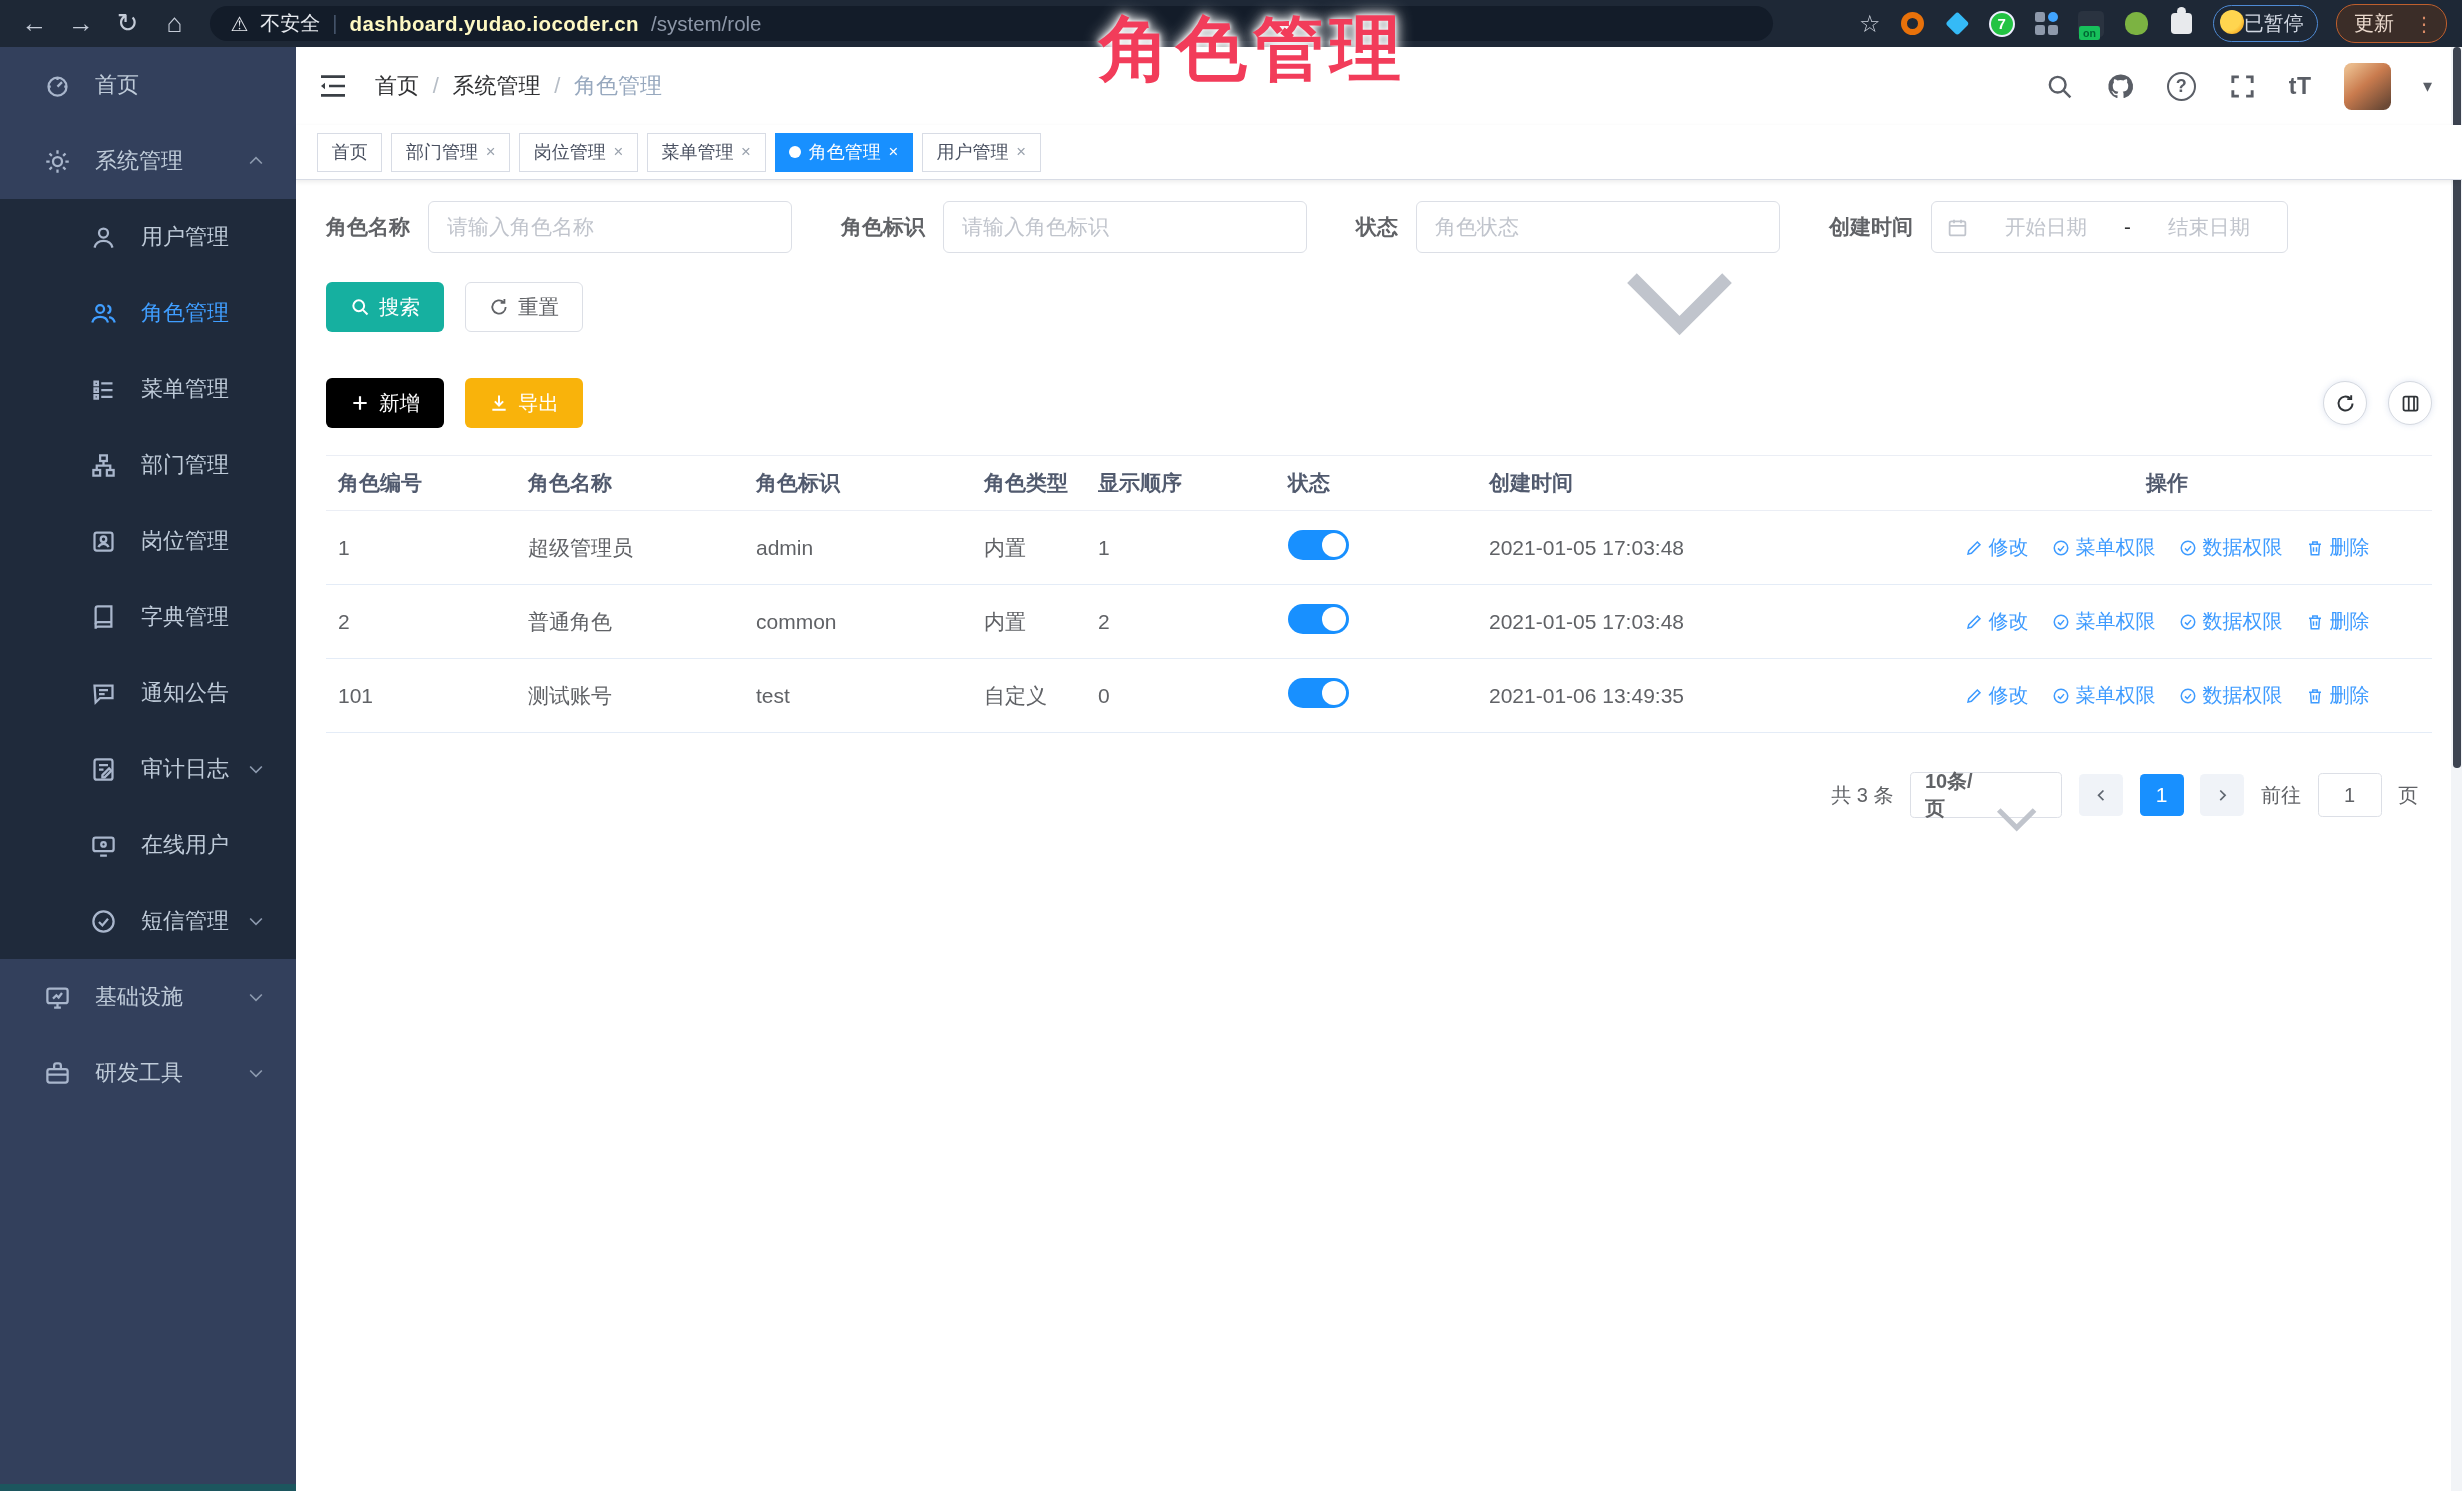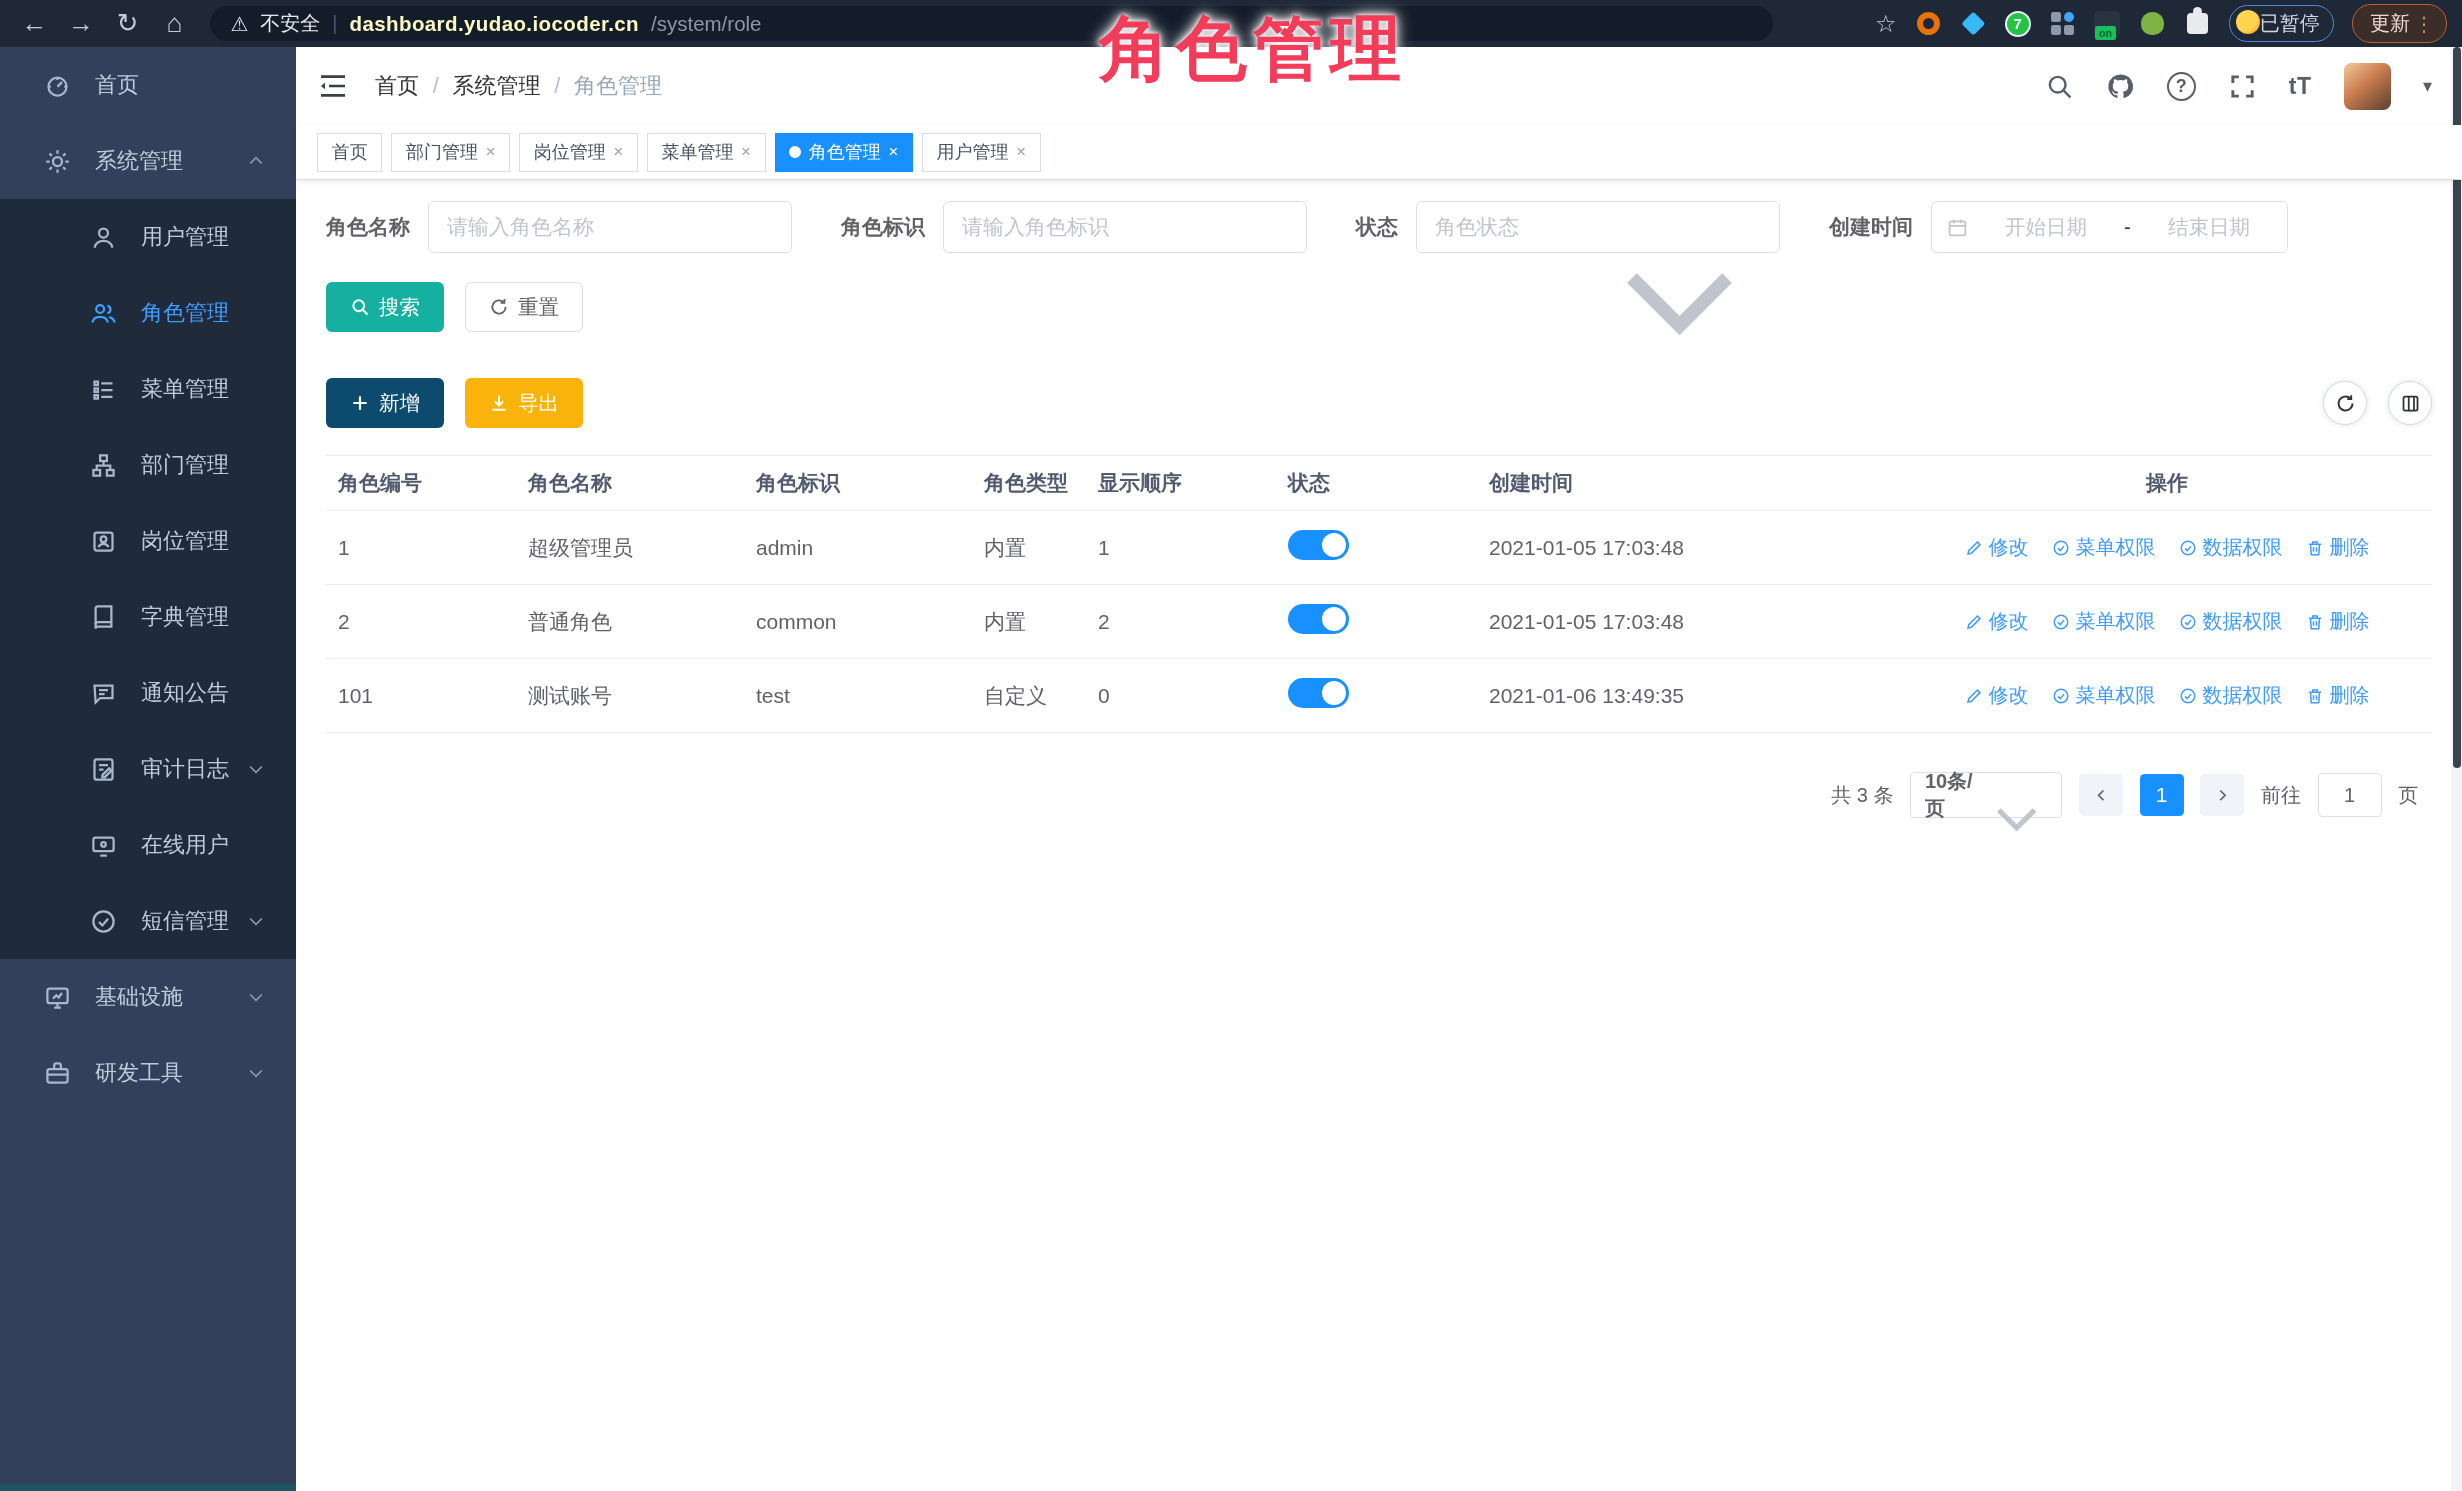--- a/index.html
+++ b/index.html
@@ -25,21 +25,21 @@
   .ext-grid i { background:#8e99ab; border-radius:2.3px; }
   .ext-grid i.dot { background:#41a4ff; border-radius:50%; }
   .ext-dark { width:26px; height:26px; background:#2a3340; border-radius:4.6px; }
   .ext-badge { position:absolute; bottom:-3px; left:1.5px; background:#17c05b; color:#063; font-size:10.6px; font-weight:700; padding:0.8px 3.8px; border-radius:2.3px; line-height:12px; }
   .ext-sprout { width:23px; height:23px; border-radius:50% 50% 45% 45%; background:#7cb342; }
   .ext-puzzle { width:21px; height:21px; background:#e8eaed; border-radius:3.8px; position:relative; }
   .ext-puzzle:before { content:""; position:absolute; top:-6px; left:6.8px; width:9px; height:9px; background:#e8eaed; border-radius:50%; }
   .pill-pause { display:flex; align-items:flex-start; border:1.5px solid #4e8ad4; border-radius:20px; padding:3.8px 13.7px 3.8px 6px; }
   .face { width:24px; height:24px; border-radius:50%; background:radial-gradient(circle at 35% 35%, #ffd54f 55%, #ef8a00); }
   .pill-pause span { color:#d2d8e2; font-size:20px; }
-  .pill-update { display:flex; align-items:center; gap:4px; background:#3b2d28; border:1.5px solid #bf5f2d; border-radius:19px; padding:4.6px 12px 4.6px 16.7px; }
+  .pill-update { display:flex; align-items:center; gap:20px; background:#3b2d28; border:1.5px solid #bf5f2d; border-radius:19px; padding:4.6px 12px 4.6px 16.7px; }
   .pill-update span { color:#ead9cd; font-size:20px; }
   .pill-update .dots { color:#d98a66; font-size:20px; }
 
   
   .overlay-title { position:absolute; left:1099px; top:1.5px; font-size:71px; font-weight:800; letter-spacing:6px; z-index:60;
     text-shadow:0 0 4.6px #fff,0 0 10.6px #fff,0 0 16.7px rgba(255,255,255,.9); }
 
   
   .app { display:flex; height:1445px; }
   .sidebar { width:296px; background:#33405c; position:relative; flex-shrink:0; }
@@ -89,21 +89,21 @@
   .f-select .sc { width:20px; height:20px; color:#c0c4cc; }
   .f-date { width:357px; height:52px; border:0.8px solid #dcdfe6; border-radius:6px; display:flex; align-items:center; gap:15px; padding:0 15px; }
   .f-date .cal { width:21px; height:21px; color:#c0c4cc; flex-shrink:0; }
   .f-date .ph { font-size:20.5px; color:#c0c4cc; flex:1; text-align:center; }
   .f-date .dsep { font-size:20.5px; color:#303133; }
 
   .btn { display:inline-flex; align-items:center; gap:9px; height:50px; padding:0 23px; border-radius:6px; font-size:20.5px; cursor:pointer; border:0.8px solid transparent; }
   .btn .bi { width:20px; height:20px; }
   .btn-search { background:#16b0a0; color:#fff; }
   .btn-reset { background:#fff; border-color:#dcdfe6; color:#606266; }
-  .btn-add { background:#0c4a6e; color:#fff; }
+  .btn-add { background:#000000; color:#fff; }
   .btn-export { background:#f9b30b; color:#fff; }
   .row-search { display:flex; gap:21px; margin-top:29px; }
   .row-toolbar { display:flex; gap:21px; margin-top:46px; align-items:center; }
   .toolbar-right { margin-left:auto; display:flex; gap:21px; }
   .circle-btn { width:44px; height:44px; border-radius:50%; border:0.8px solid #d5d9e0; box-shadow:0 0 6px rgba(80,110,180,.18); display:flex; align-items:center; justify-content:center; color:#2f3337; background:#fff; cursor:pointer; }
   .circle-btn .ci { width:21px; height:21px; }
 
   
   .table { margin-top:27px; border-top:0.8px solid #ebeef5; }
   .tr { display:grid; grid-template-columns:190px 228px 228px 114px 190px 201px 425px 1fr; align-items:center; border-bottom:0.8px solid #e4ecf7; }

